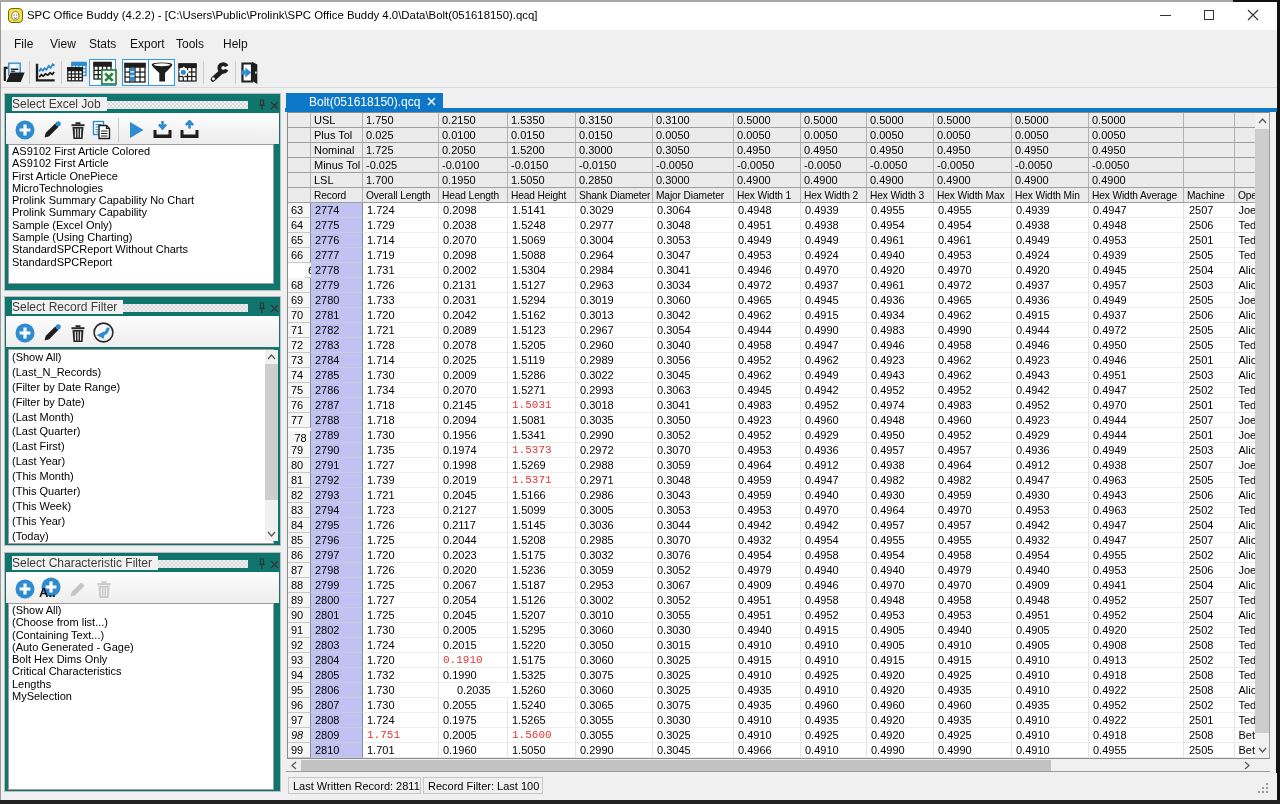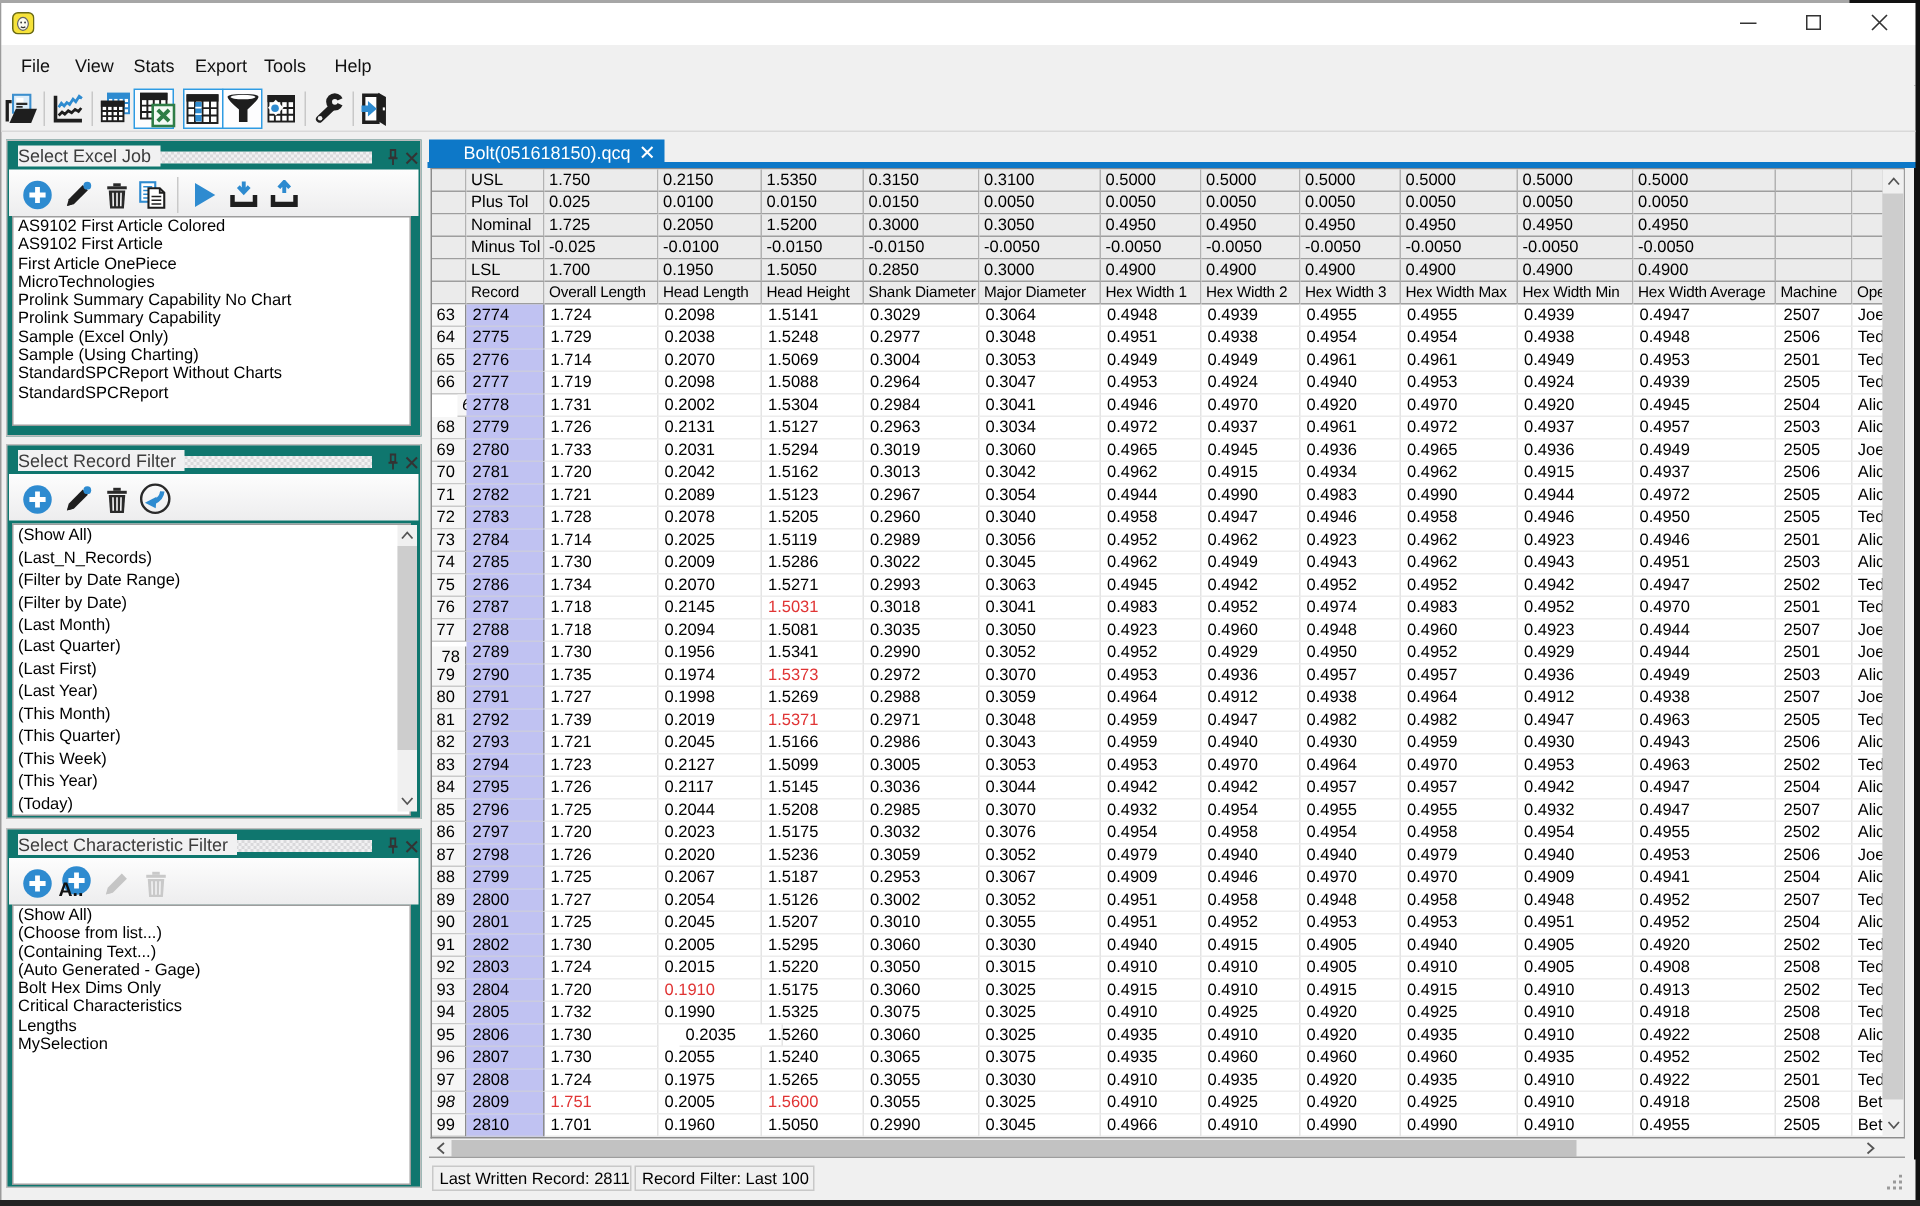--- a/index.html
+++ b/index.html
@@ -15,37 +15,38 @@
 .plist div{height:12.3px;line-height:12.4px;padding-left:3px;white-space:nowrap;}
 .licon{position:absolute;top:0;}
 svg{display:block;}
 #tbl{position:absolute;background:#fff;}
 .cell{position:absolute;box-sizing:border-box;font-size:11px;line-height:13px;color:#000;
  padding:1px 0 0 4px;white-space:nowrap;overflow:hidden;border-right:1px solid #e4e4e4;border-bottom:1px solid #ececec;}
 .hcell{background:#ebebeb;border-right:1px solid #b2b2b2;border-bottom:1px solid #9e9e9e;padding-left:3px;}
 .hname{font-size:10.2px;letter-spacing:-0.12px;}
 .rn{background:#f6f6f6;border-right:1px solid #8c8c8c;border-bottom:1px solid #c9c9c9;padding-left:3px;}
 .rec{background:#c0c2f2;border-right:1px solid #8c8c8c;border-bottom:1px solid #cbccdf;}
-.red{color:#e03434;}
+.red{color:#e03434;font-family:Liberation Mono, monospace;}
 </style></head><body>
 <div id="win">
 
 <div class="abs" style="left:0;top:0;width:1280px;height:2px;background:#a6a6a6;"></div>
 <div class="abs" style="left:1233px;top:0;width:47px;height:2px;background:#111;"></div>
 <div class="abs" style="left:1276px;top:0;width:4px;height:804px;background:#111;"></div>
 <div class="abs" style="left:0;top:799.5px;width:1280px;height:4.5px;background:#222;"></div>
 <div class="abs" style="left:0;top:2px;width:1px;height:798px;background:#9b9b9b;"></div>
 <div class="abs" style="left:1px;top:2px;width:1276px;height:28px;background:#fff;"></div>
 <svg class="abs" style="left:8px;top:8px" width="15" height="15" viewBox="0 0 15 15">
 <rect x="0.5" y="0.5" width="14" height="14" rx="3.5" fill="#f6e23a" stroke="#6a6a14" stroke-width="1"></rect>
 <ellipse cx="7.3" cy="7.9" rx="3.6" ry="4.3" fill="#fbfbef" stroke="#666" stroke-width="0.8"></ellipse>
 <circle cx="6.1" cy="7" r="0.6" fill="#333"></circle>
       <circle cx="8.7" cy="7" r="0.6" fill="#333"></circle>
 <path d="M5.9 9.8 Q7.4 11 8.9 9.8" fill="none" stroke="#333" stroke-width="0.8"></path>
 </svg>
+<div class="abs" style="left:27px;top:9px;font-size:11.4px;color:#000;">SPC Office Buddy (4.2.2) - [C:\Users\Public\Prolink\SPC Office Buddy 4.0\Data\Bolt(051618150).qcq]</div>
 <svg class="abs" style="left:1156px;top:6px" width="110" height="18" viewBox="0 0 110 18">
 <line x1="4" y1="9.5" x2="15" y2="9.5" stroke="#333" stroke-width="1"></line>
 <rect x="48.5" y="4.5" width="9" height="9" fill="none" stroke="#333" stroke-width="1"></rect>
 <path d="M92 4 L102 14 M102 4 L92 14" stroke="#333" stroke-width="1.1"></path>
 </svg>
 <div class="abs" style="left:1px;top:30px;width:1276px;height:27px;background:#f0f0f0;"></div>
 <div class="abs" style="left:14px;top:37px;font-size:12px;color:#111;">File</div>
 <div class="abs" style="left:50px;top:37px;font-size:12px;color:#111;">View</div>
 <div class="abs" style="left:89px;top:37px;font-size:12px;color:#111;">Stats</div>
 <div class="abs" style="left:130px;top:37px;font-size:12px;color:#111;">Export</div>

